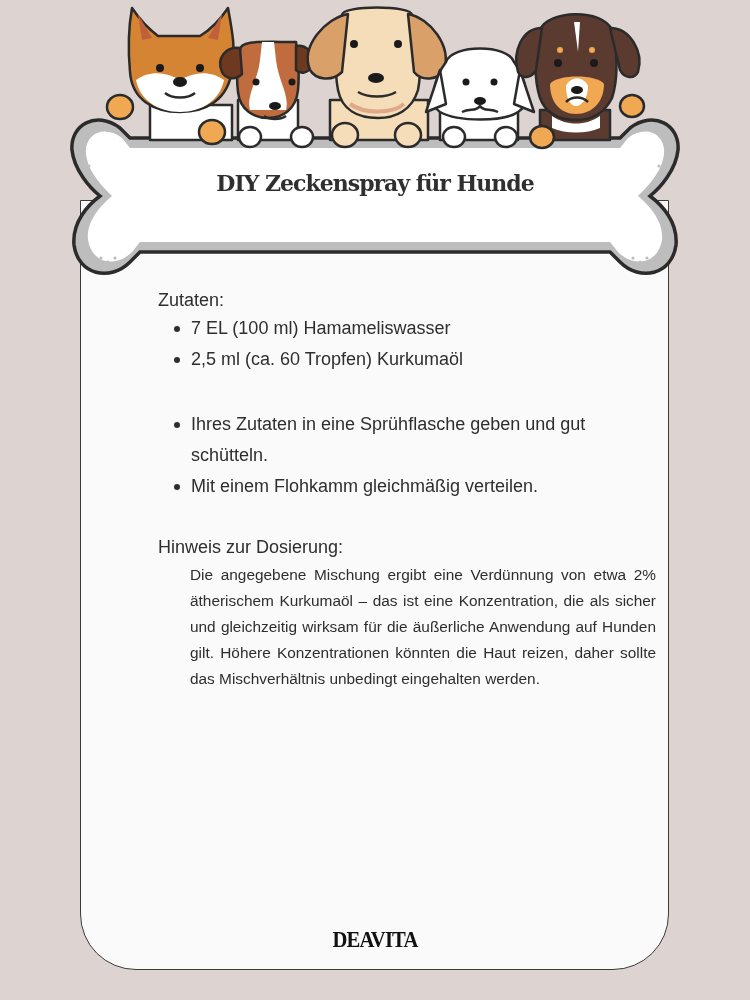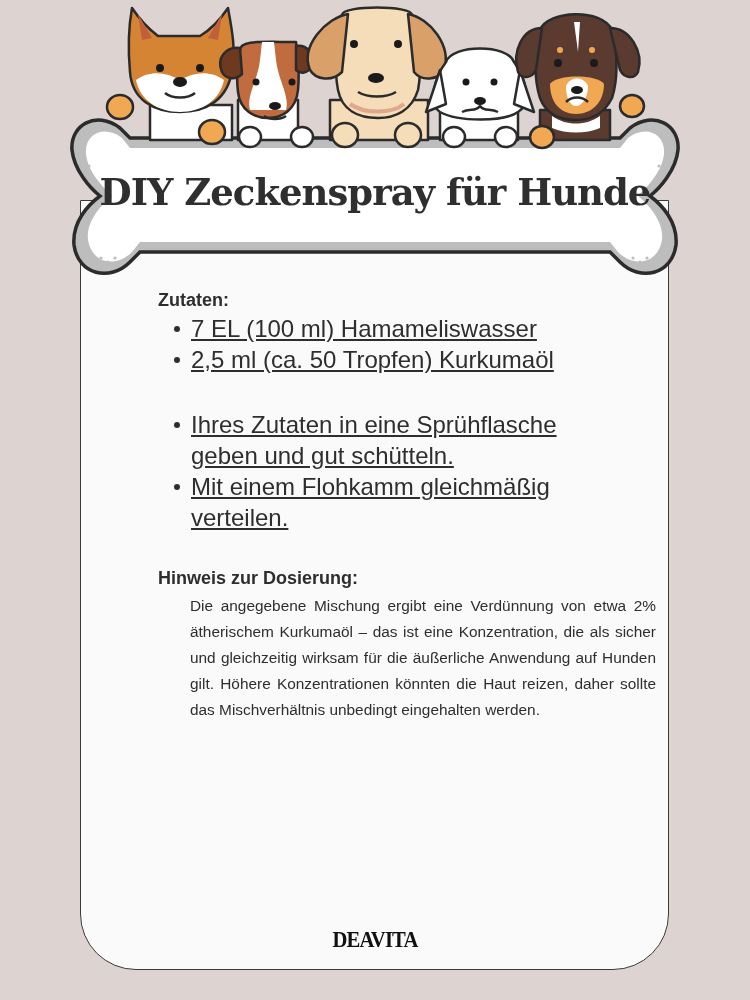--- a/index.html
+++ b/index.html
@@ -23,48 +23,47 @@
   }
   .bone-layer {
     position: absolute; left: 0; top: 95px; width: 750px; height: 200px;
   }
   .title {
     position: absolute;
     left: 0; width: 750px; top: 170px;
     text-align: center;
     font-family: "DejaVu Serif", "Liberation Serif", serif;
     font-weight: bold;
-    font-size: 37px;
+    font-size: 22px;
     letter-spacing: -1px;
     color: #2f2f2f;
   }
   .content {
     position: absolute;
     left: 158px; top: 287px;
     width: 470px;
   }
   .section-heading {
     font-family: "Liberation Sans", sans-serif;
-    font-weight: bold;
+    font-weight: normal;
     font-size: 18px;
     color: #2e2e2e;
     line-height: 26px;
   }
   ul.bullets {
     list-style: none;
     margin-left: 15px;
   }
   ul.bullets li {
     position: relative;
     padding-left: 18px;
     font-family: "Liberation Sans", sans-serif;
-    font-size: 24px;
+    font-size: 18px;
     line-height: 31px;
     color: #2e2e2e;
-    text-decoration: underline;
   }
   ul.bullets li::before {
     content: "";
     position: absolute;
     left: 1px; top: 13px;
     width: 6px; height: 6px;
     border-radius: 50%;
     background: #2e2e2e;
   }
   .sec-ingredients { margin-bottom: 34px; }
@@ -215,21 +214,21 @@
   </g>
 </svg>
 
 <h1 class="title">DIY Zeckenspray für Hunde</h1>
 
 <div class="content">
   <section class="sec-ingredients">
     <div class="section-heading">Zutaten:</div>
     <ul class="bullets">
       <li>7 EL (100 ml) Hamameliswasser</li>
-      <li>2,5 ml (ca. 50 Tropfen) Kurkumaöl</li>
+      <li>2,5 ml (ca. 60 Tropfen) Kurkumaöl</li>
     </ul>
   </section>
 
   <section class="sec-usage">
     <ul class="bullets" style="width:455px;">
       <li style="padding-right:30px;">Ihres Zutaten in eine Sprühflasche geben und gut schütteln.</li>
       <li style="padding-right:40px;">Mit einem Flohkamm gleichmäßig verteilen.</li>
     </ul>
   </section>
 

